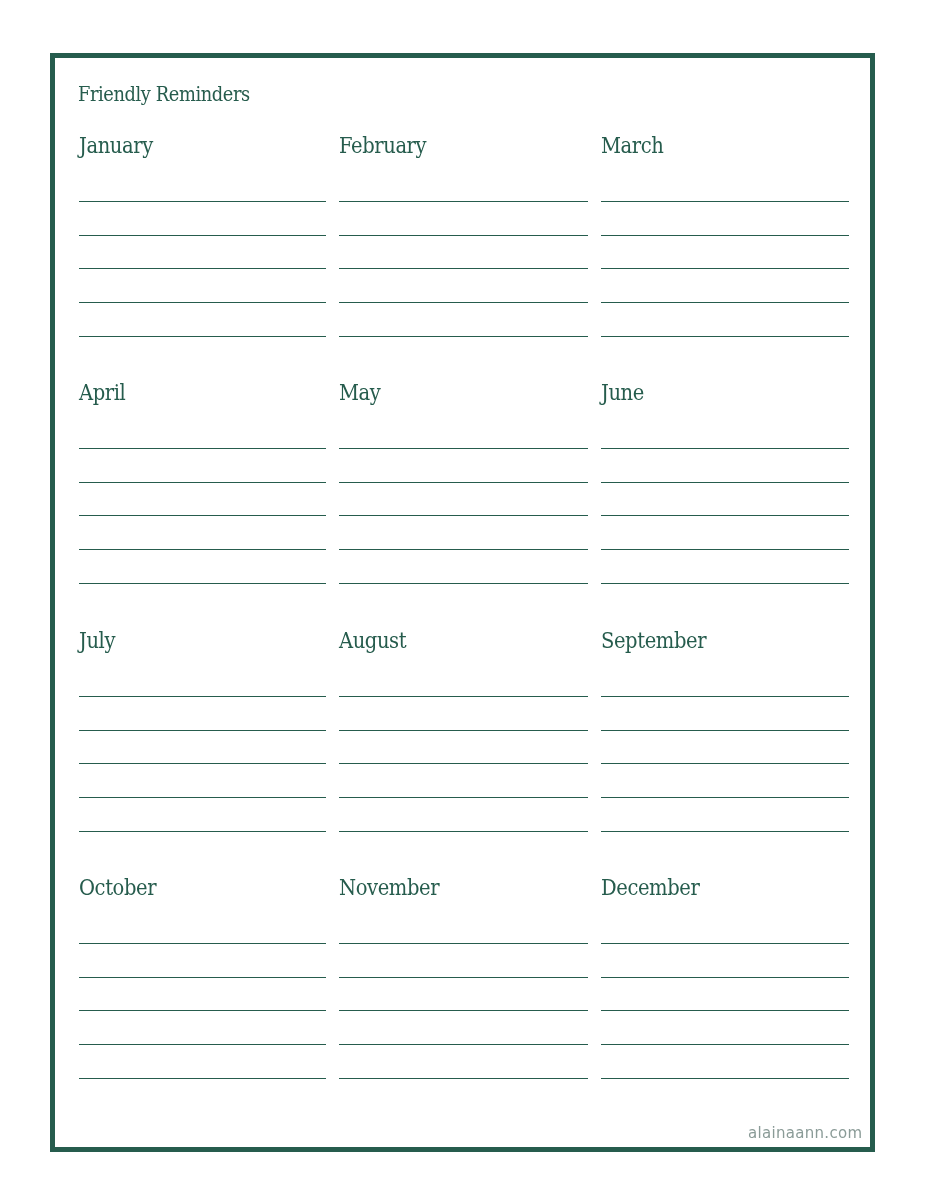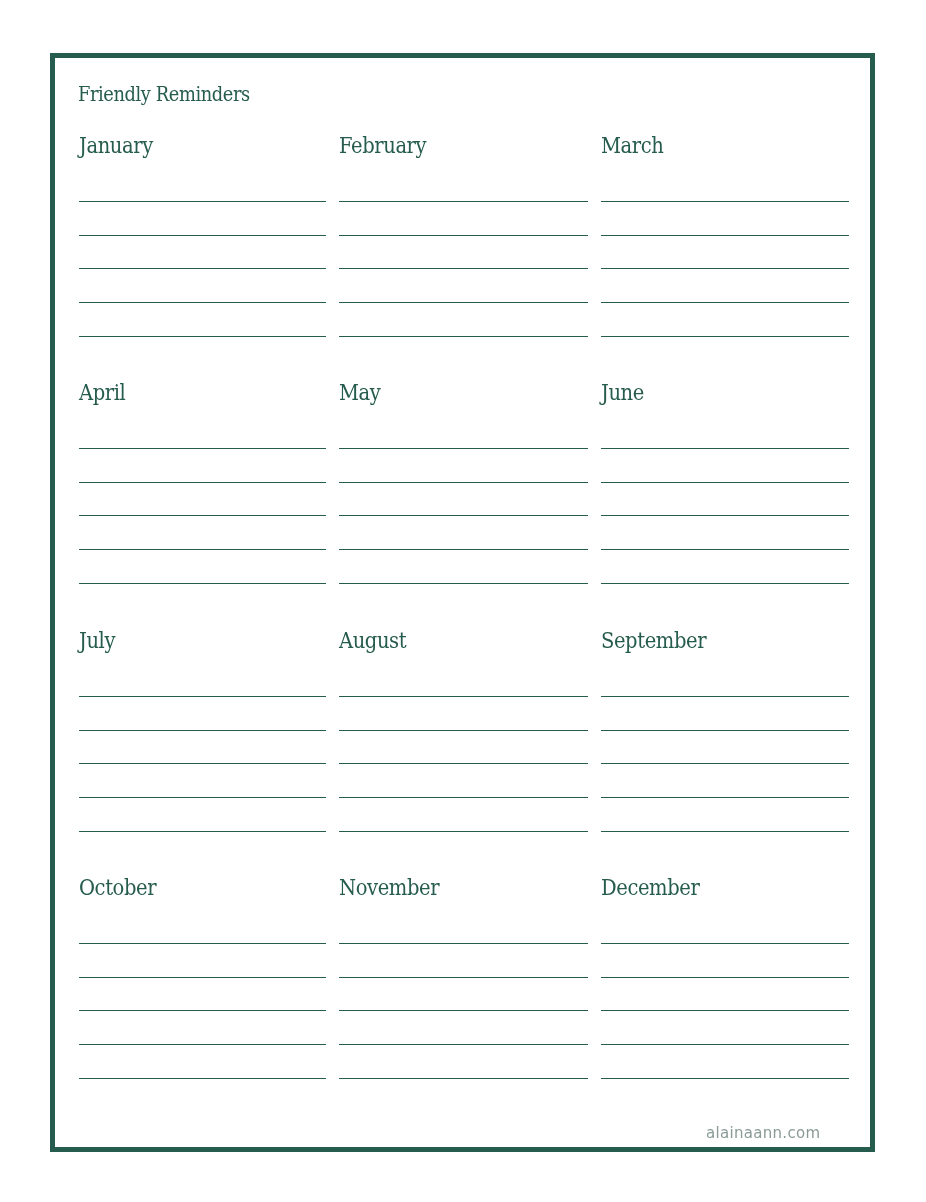--- a/index.html
+++ b/index.html
@@ -2,21 +2,21 @@
 <html><head>
 <meta charset="utf-8">
 <style>
   html,body{margin:0;padding:0;background:#fff;}
   body{width:926px;height:1202px;position:relative;overflow:hidden;}
   .frame{position:absolute;left:50px;top:53px;width:815px;height:1089px;border:5px solid #265c4d;background:#fff;}
   .title{position:absolute;left:78px;top:82px;font-family:"DejaVu Serif",serif;font-size:21px;color:#265c4d;letter-spacing:-0.5px;transform:scaleX(0.85);transform-origin:left;}
   .month{position:absolute;}
   .mname{position:absolute;left:0;top:-20px;font-family:"DejaVu Serif",serif;font-size:23px;color:#265c4d;letter-spacing:-0.5px;transform:scaleX(0.85);transform-origin:left;white-space:nowrap;}
   .line{position:absolute;left:0;height:0;border-top:1.5px solid #265c4d;}
-  .footer{position:absolute;left:706px;top:1124px;font-family:"DejaVu Sans",sans-serif;font-size:15px;color:#8a9b97;letter-spacing:0.3px;}
+  .footer{position:absolute;left:748px;top:1124px;font-family:"DejaVu Sans",sans-serif;font-size:15px;color:#8a9b97;letter-spacing:0.3px;}
 </style>
 </head>
 <body>
 
 <div class="frame"></div>
 <div class="title">Friendly Reminders</div>
 <div id="grid">
     <div class="month" style="left: 79px; top: 152px;">
       <div class="mname">January</div>
       <div class="line" style="top: 49px; width: 247px;"></div>

